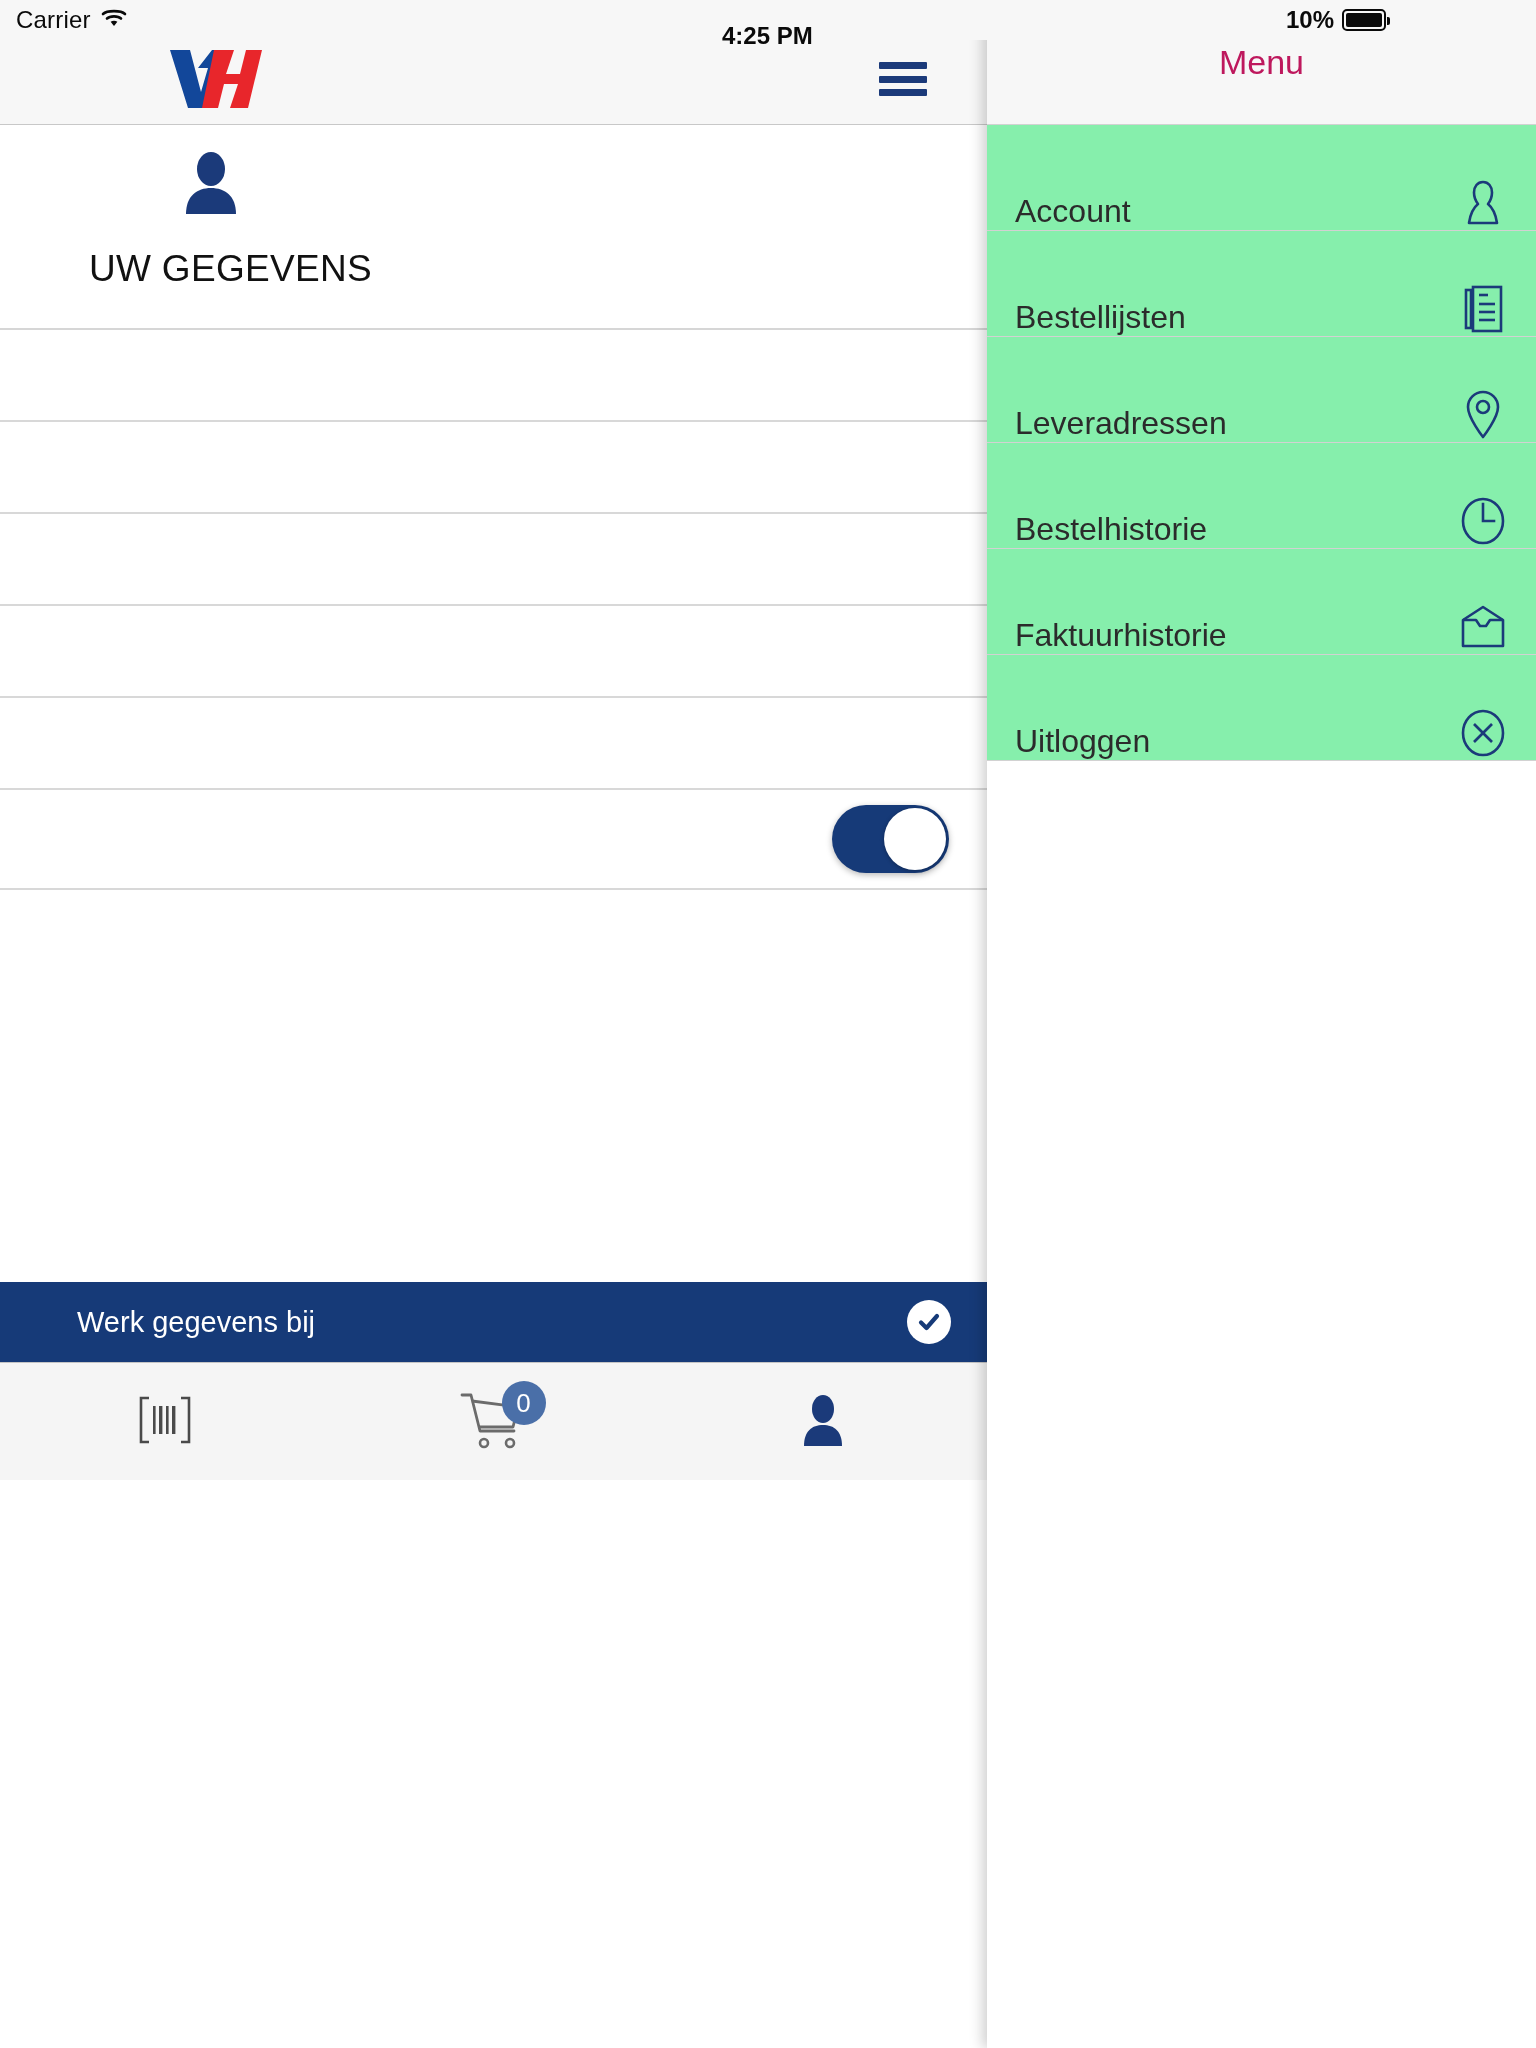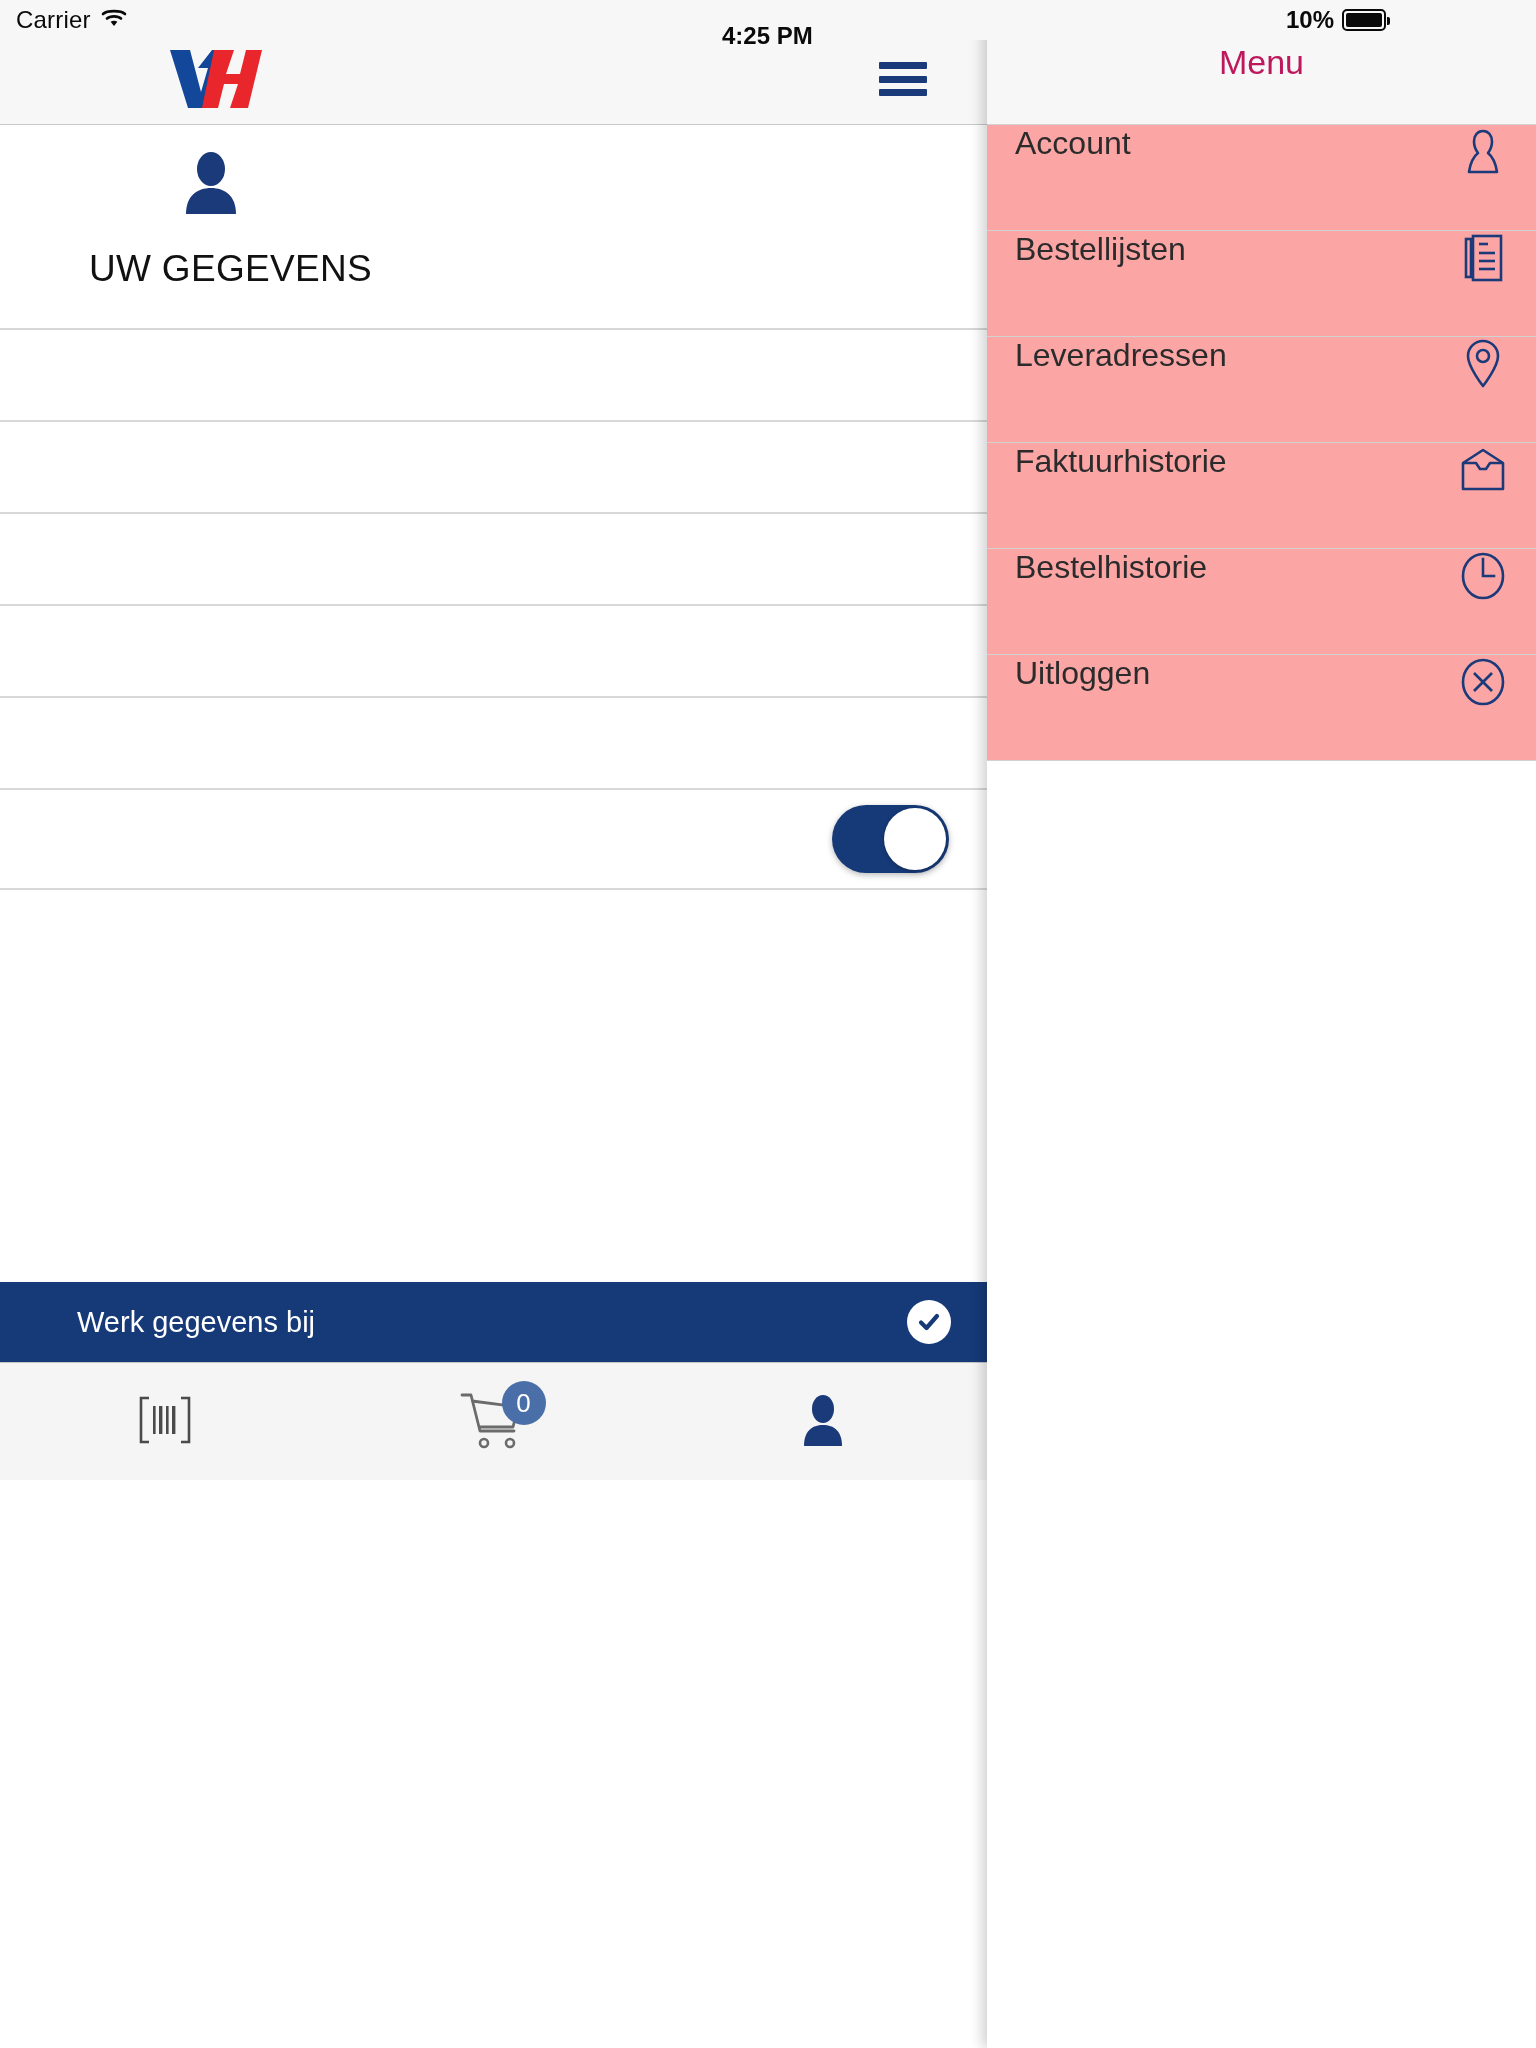--- a/index.html
+++ b/index.html
@@ -291,25 +291,25 @@
     box-sizing: border-box;
   }
   .drawer-title {
     font-size: 34px;
     color: #be185d;
   }
   .menu-item {
     height: 106px;
     border-bottom: 1px solid #d2d2d2;
     display: flex;
-    align-items: flex-start;
+    align-items: flex-end;
     justify-content: space-between;
     padding: 0 26px 0 28px;
     box-sizing: border-box;
-    background: #fca5a5;
+    background: #86efac;
   }
   .menu-label {
     font-size: 32px;
     color: #2b2b2b;
   }
   .menu-icon {
     width: 54px;
     height: 54px;
     display: flex;
     align-items: center;
@@ -449,35 +449,35 @@
       <span class="menu-icon">
         <svg width="46" height="52" viewBox="0 0 46 52" xmlns="http://www.w3.org/2000/svg">
           <path d="M23 3 C14.7 3 8 9.7 8 18 C8 29 23 48 23 48 C23 48 38 29 38 18 C38 9.7 31.3 3 23 3 Z" fill="none" stroke="#1b3a7a" stroke-width="2.6" stroke-linejoin="round"></path>
           <circle cx="23" cy="18" r="6" fill="none" stroke="#1b3a7a" stroke-width="2.6"></circle>
         </svg>
       </span>
     </div>
 
 
     <div class="menu-item">
+      <span class="menu-label">Bestelhistorie</span>
+      <span class="menu-icon">
+        <svg width="48" height="50" viewBox="0 0 48 50" xmlns="http://www.w3.org/2000/svg">
+          <ellipse cx="24" cy="25" rx="20" ry="22" fill="none" stroke="#1b3a7a" stroke-width="2.6"></ellipse>
+          <path d="M24 8 L24 25 L35 25" fill="none" stroke="#1b3a7a" stroke-width="2.6" stroke-linecap="square"></path>
+        </svg>
+      </span>
+    </div>
+
+    <div class="menu-item">
       <span class="menu-label">Faktuurhistorie</span>
       <span class="menu-icon">
         <svg width="50" height="46" viewBox="0 0 50 46" xmlns="http://www.w3.org/2000/svg">
           <path d="M5 16 L25 3 L45 16 L45 42 L5 42 Z" fill="none" stroke="#1b3a7a" stroke-width="2.6" stroke-linejoin="round"></path>
           <path d="M5 16 L18 16 L22 22 L28 22 L32 16 L45 16" fill="none" stroke="#1b3a7a" stroke-width="2.6" stroke-linejoin="round"></path>
-        </svg>
-      </span>
-    </div>
-
-    <div class="menu-item">
-      <span class="menu-label">Bestelhistorie</span>
-      <span class="menu-icon">
-        <svg width="48" height="50" viewBox="0 0 48 50" xmlns="http://www.w3.org/2000/svg">
-          <ellipse cx="24" cy="25" rx="20" ry="22" fill="none" stroke="#1b3a7a" stroke-width="2.6"></ellipse>
-          <path d="M24 8 L24 25 L35 25" fill="none" stroke="#1b3a7a" stroke-width="2.6" stroke-linecap="square"></path>
         </svg>
       </span>
     </div>
 
     <div class="menu-item">
       <span class="menu-label">Uitloggen</span>
       <span class="menu-icon">
         <svg width="48" height="50" viewBox="0 0 48 50" xmlns="http://www.w3.org/2000/svg">
           <ellipse cx="24" cy="25" rx="20" ry="22" fill="none" stroke="#1b3a7a" stroke-width="2.6"></ellipse>
           <line x1="15" y1="16" x2="33" y2="34" stroke="#1b3a7a" stroke-width="2.6"></line>

